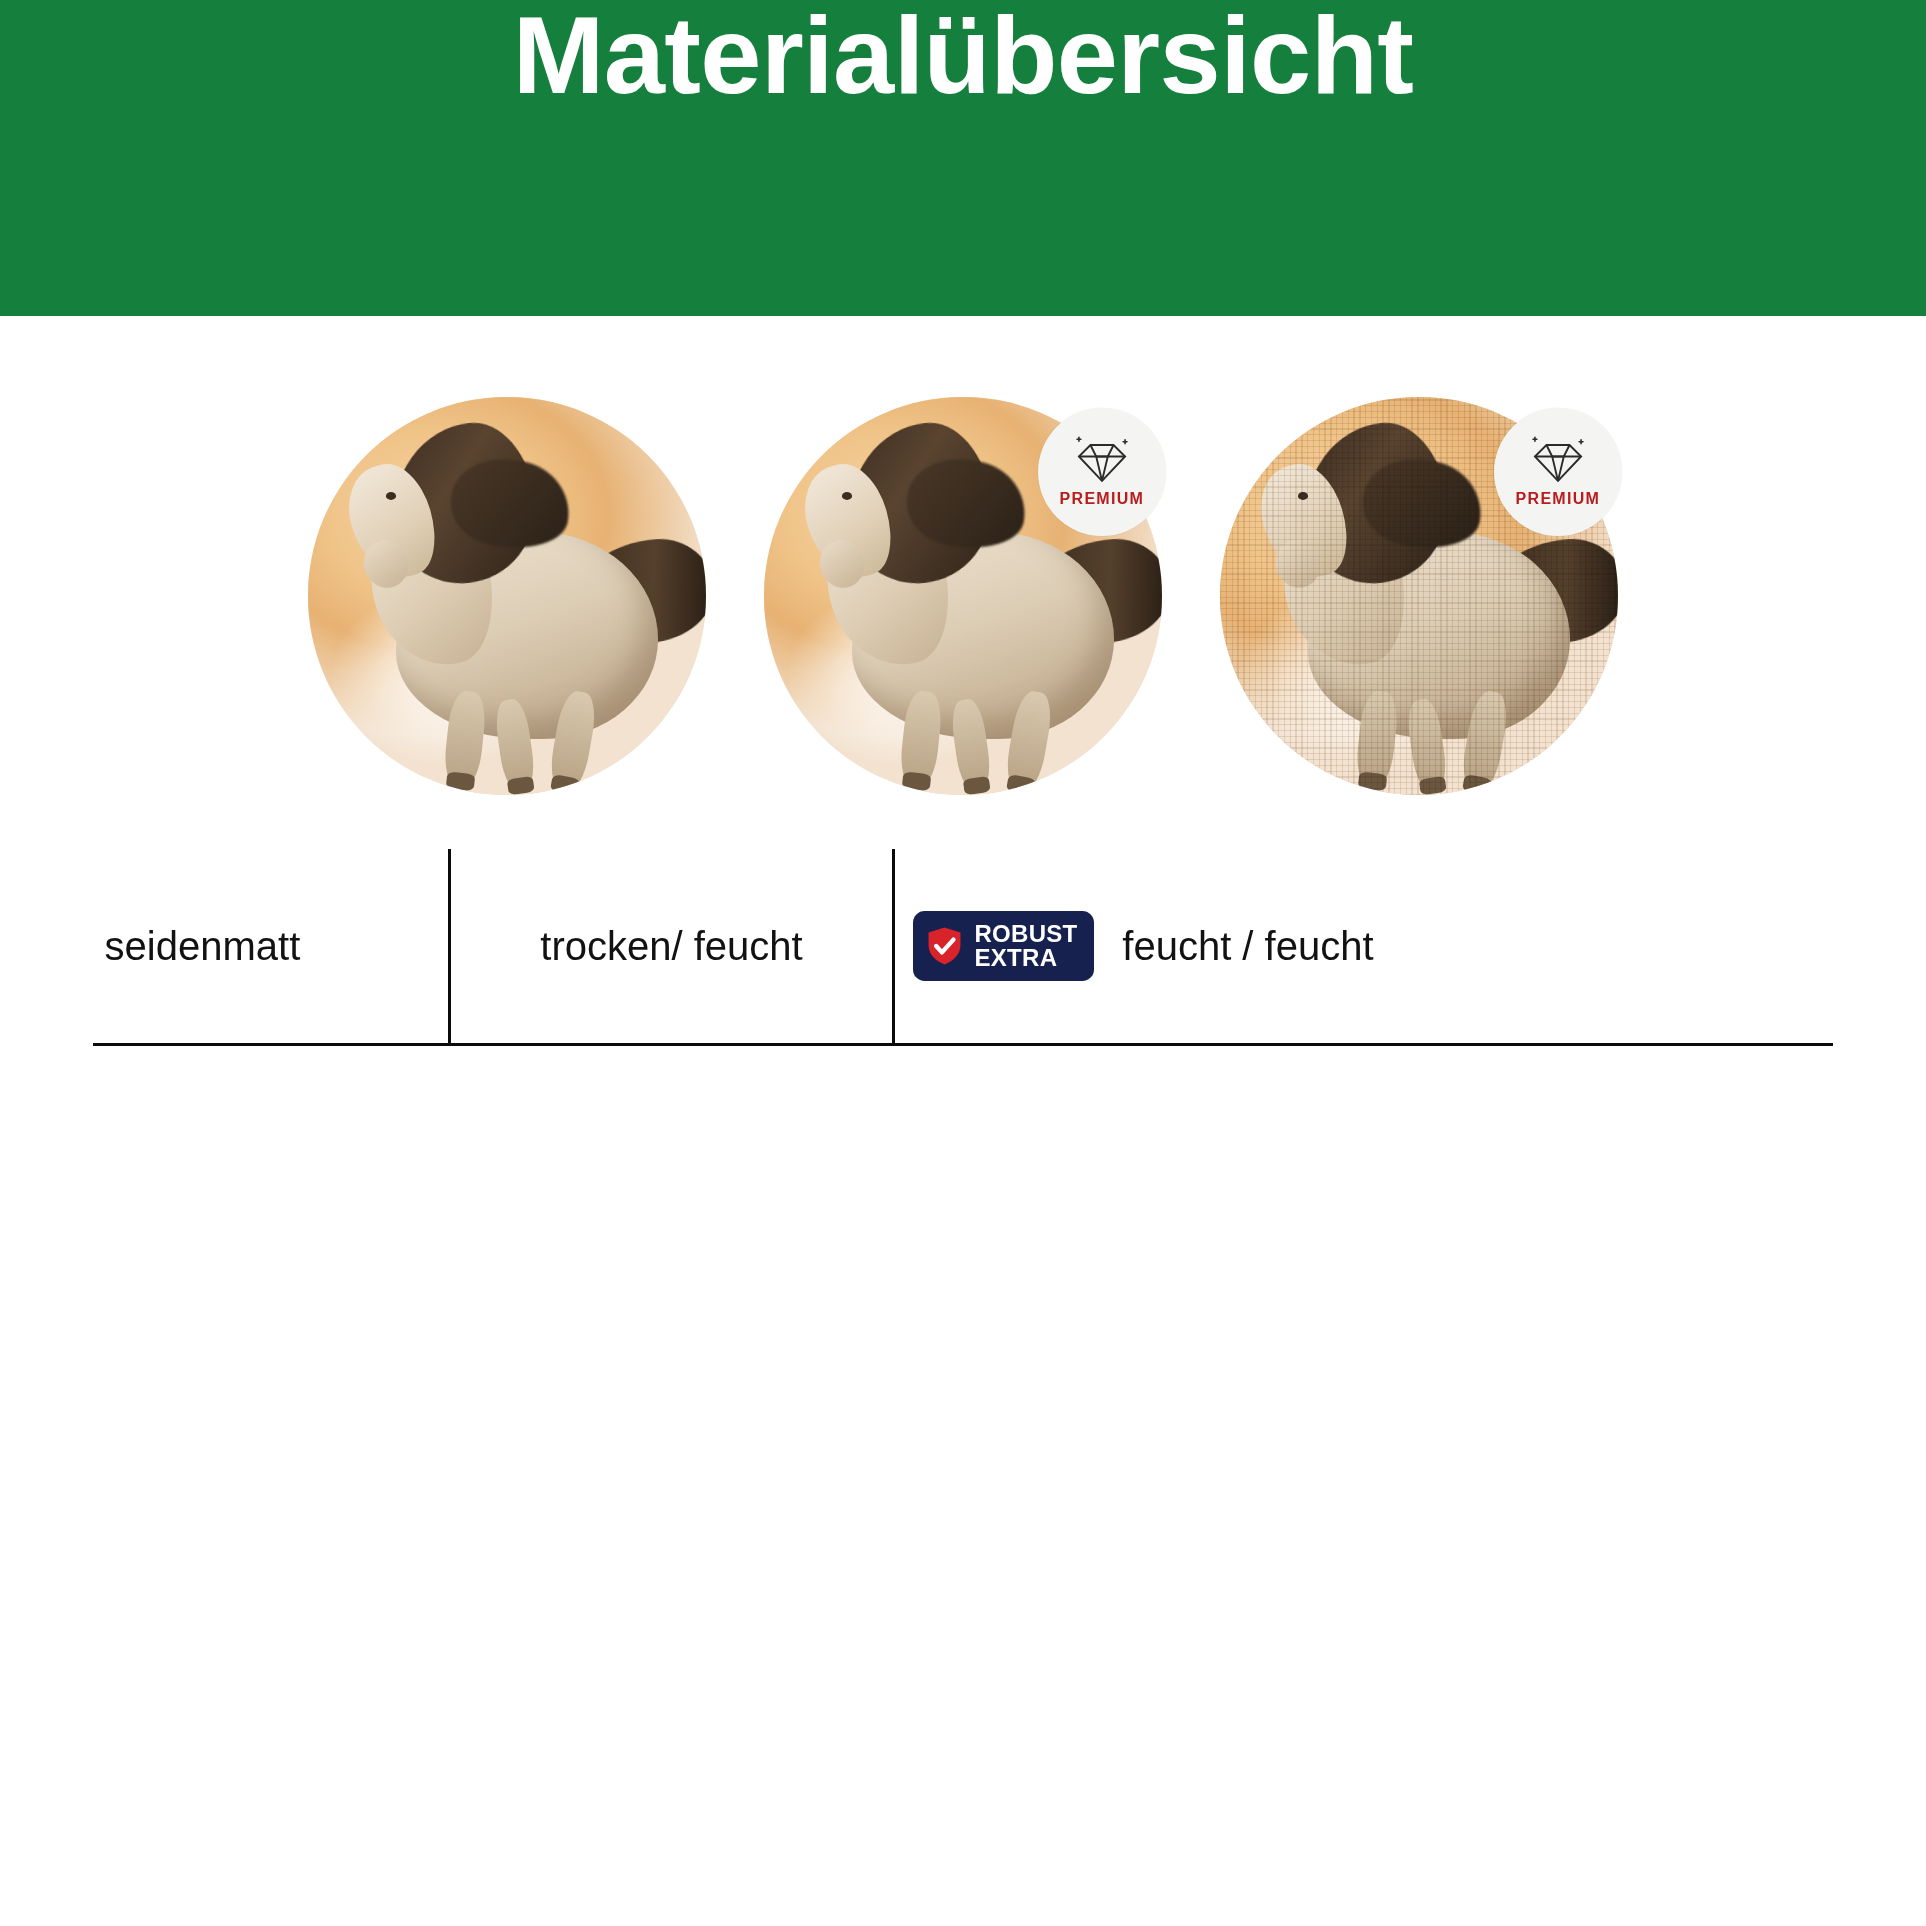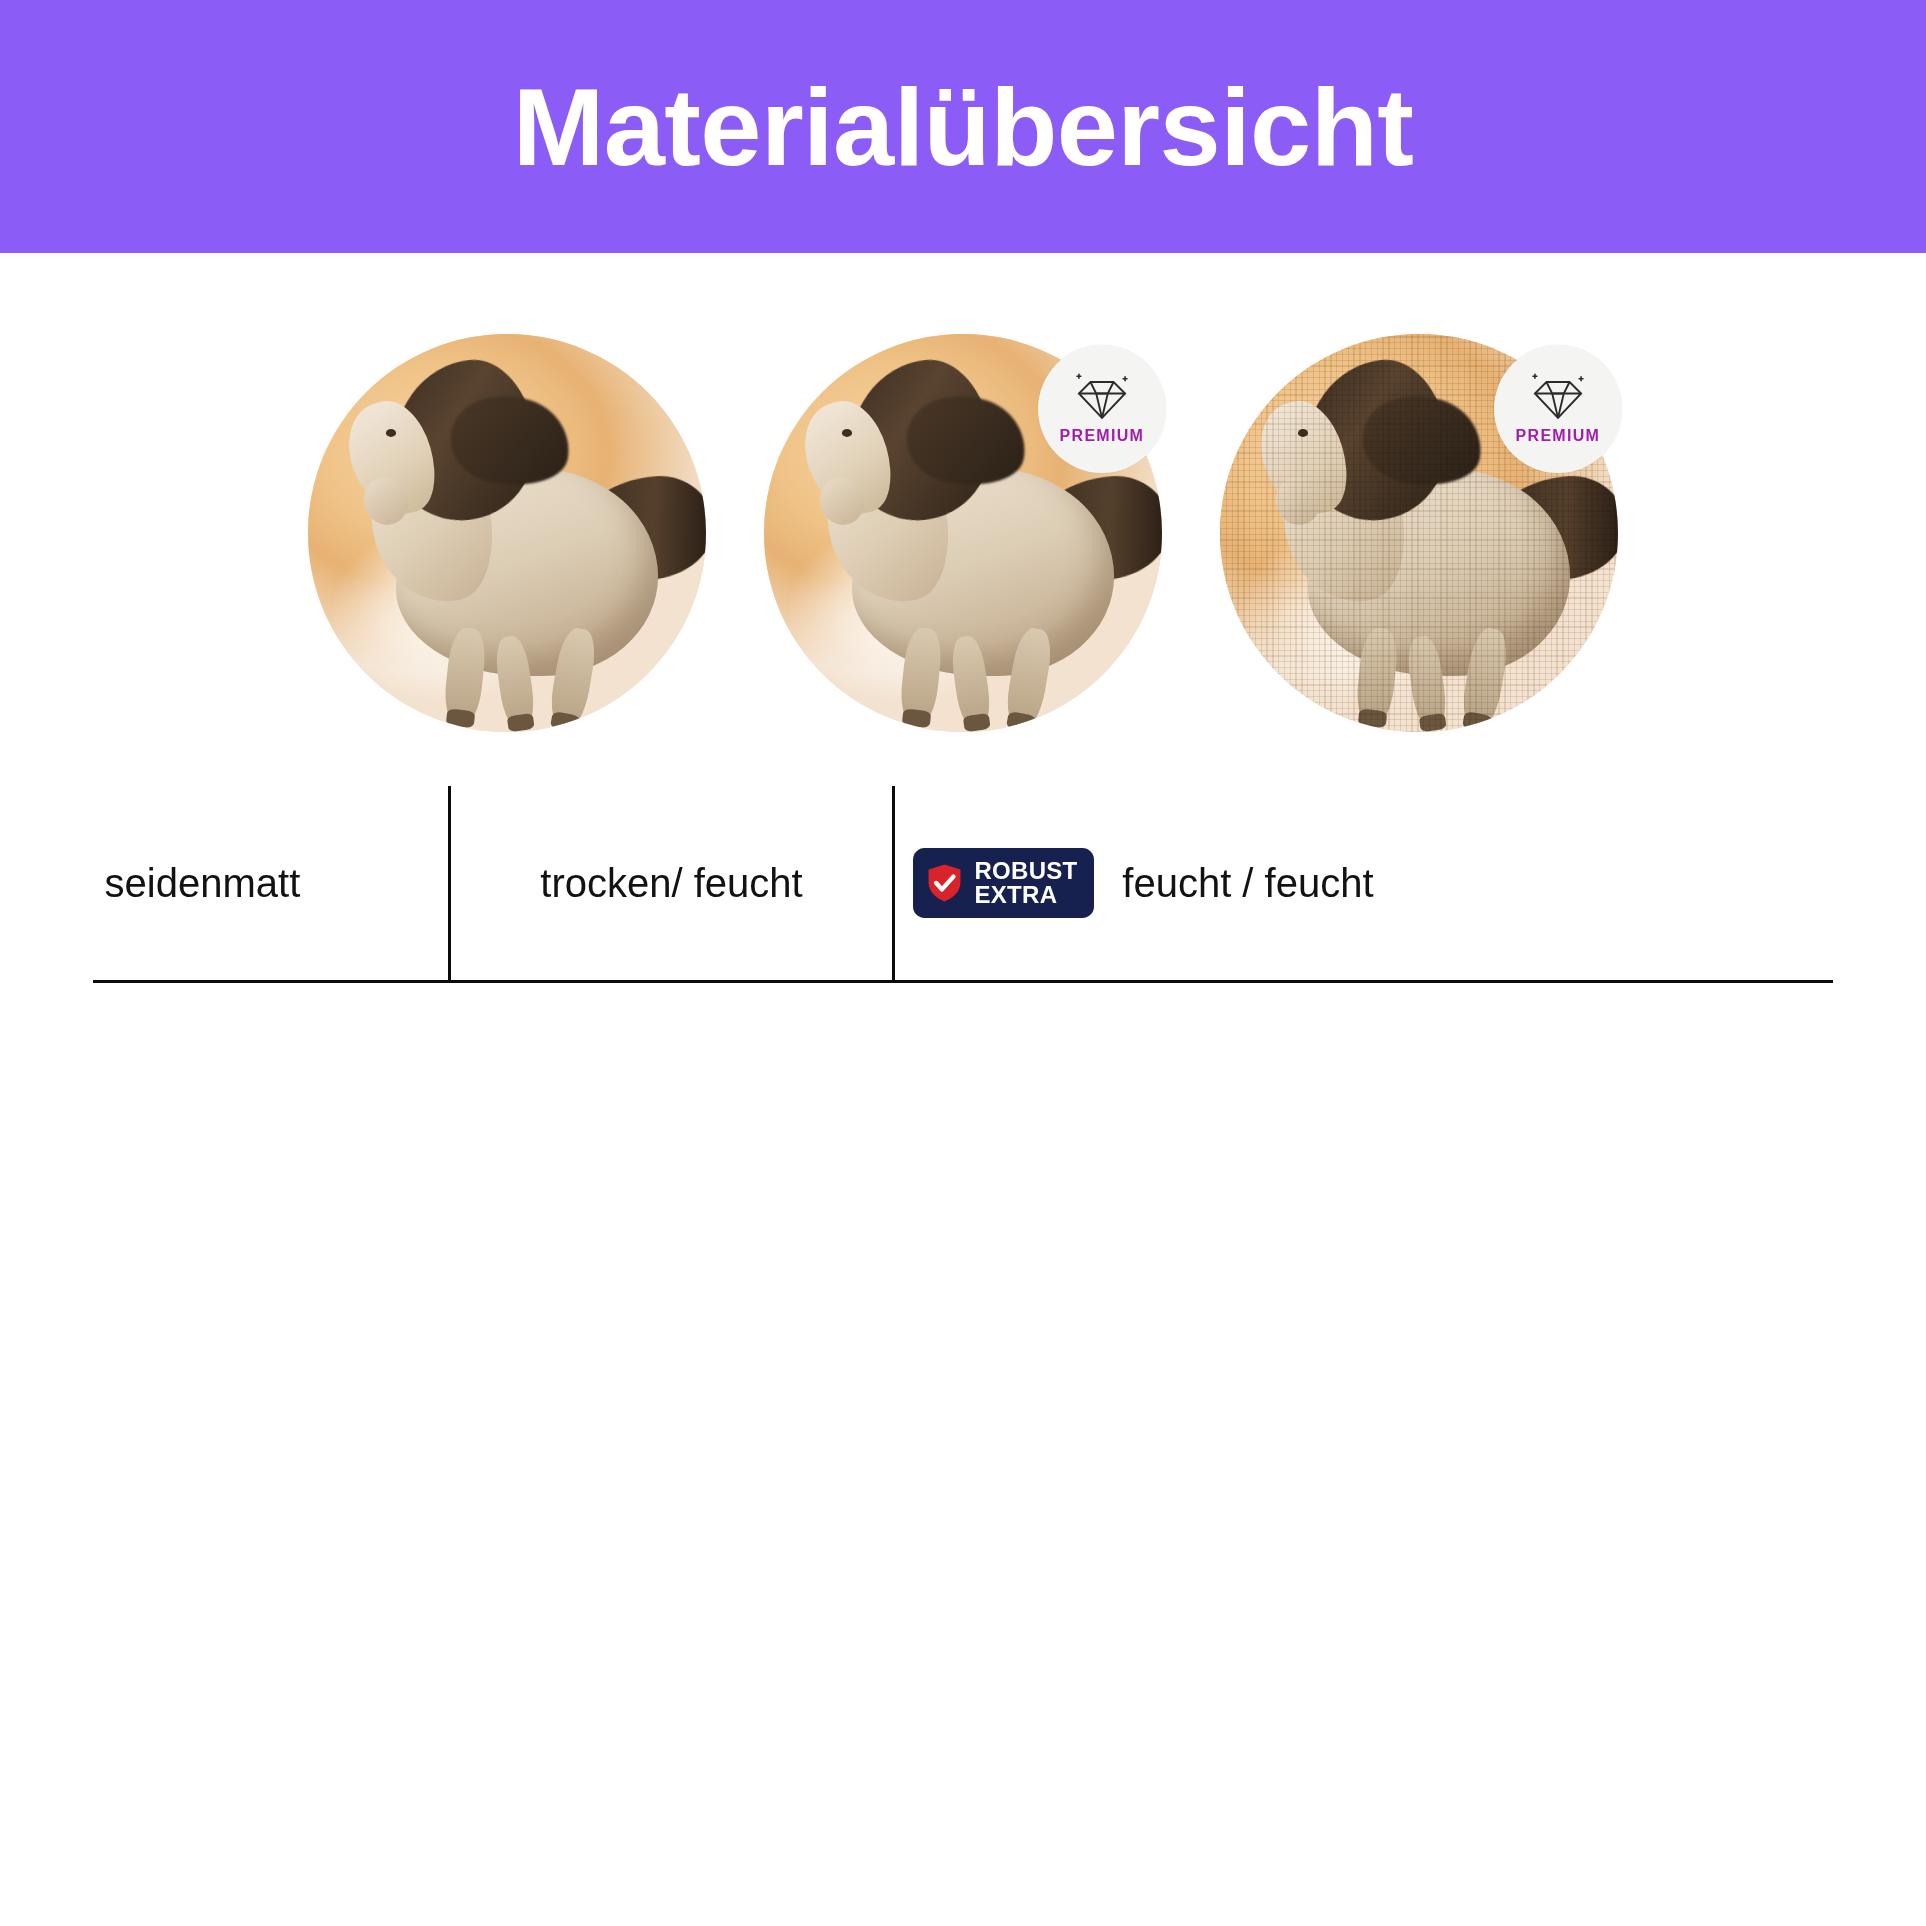--- a/index.html
+++ b/index.html
@@ -11,24 +11,24 @@
     width: 1926px;
     height: 1926px;
     font-family: "Liberation Sans", sans-serif;
     color: #111111;
     overflow: hidden;
   }
 
   
   .header {
     width: 100%;
-    height: 253px;
-    background: #8b5cf6;
+    height: 316px;
+    background: #15803d;
     display: flex;
-    align-items: center;
+    align-items: flex-start;
     justify-content: center;
     box-sizing: border-box;
   }
   .header-title {
     color: #ffffff;
     font-size: 110px;
     font-weight: bold;
     letter-spacing: -0.6px;
     line-height: 1;
     white-space: nowrap;
@@ -201,21 +201,21 @@
     align-items: center;
     justify-content: center;
     box-shadow: 0 0 0 0.6px rgba(0,0,0,0.04);
   }
   .premium-badge svg { display: block; }
   .premium-badge .plabel {
     margin-top: 3.9px;
     font-size: 16px;
     letter-spacing: 1.3px;
     font-weight: bold;
-    color: #a21caf;
+    color: #b91c1c;
     font-family: "Liberation Sans", sans-serif;
   }
 
   
   .table-wrap {
     padding: 0 93px;
     box-sizing: border-box;
   }
   table.material {
     width: 100%;

